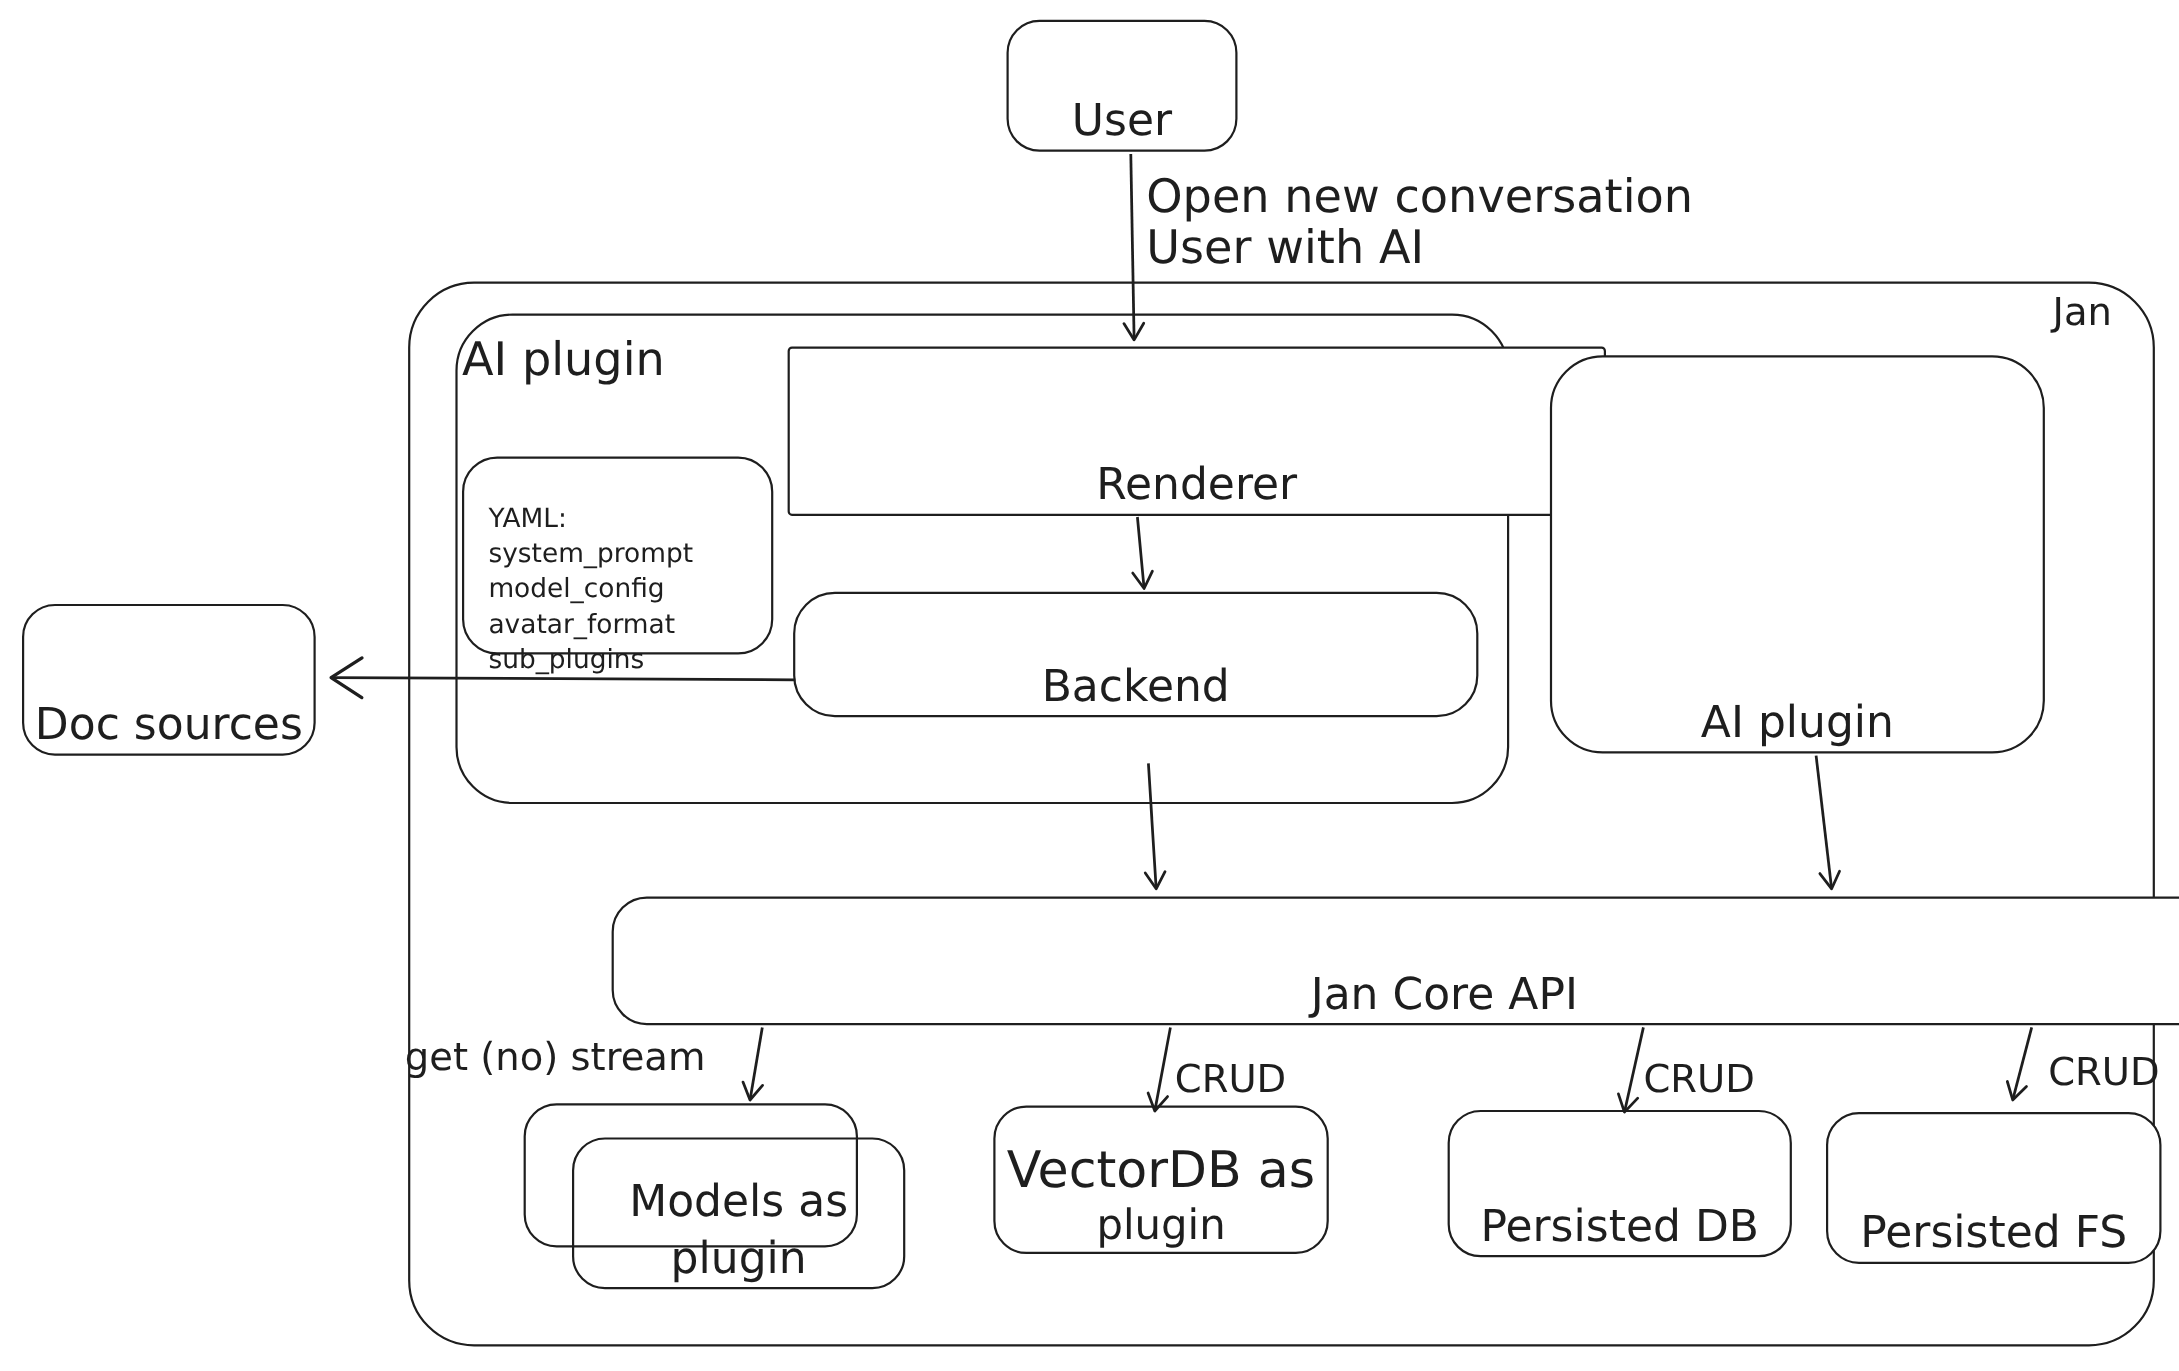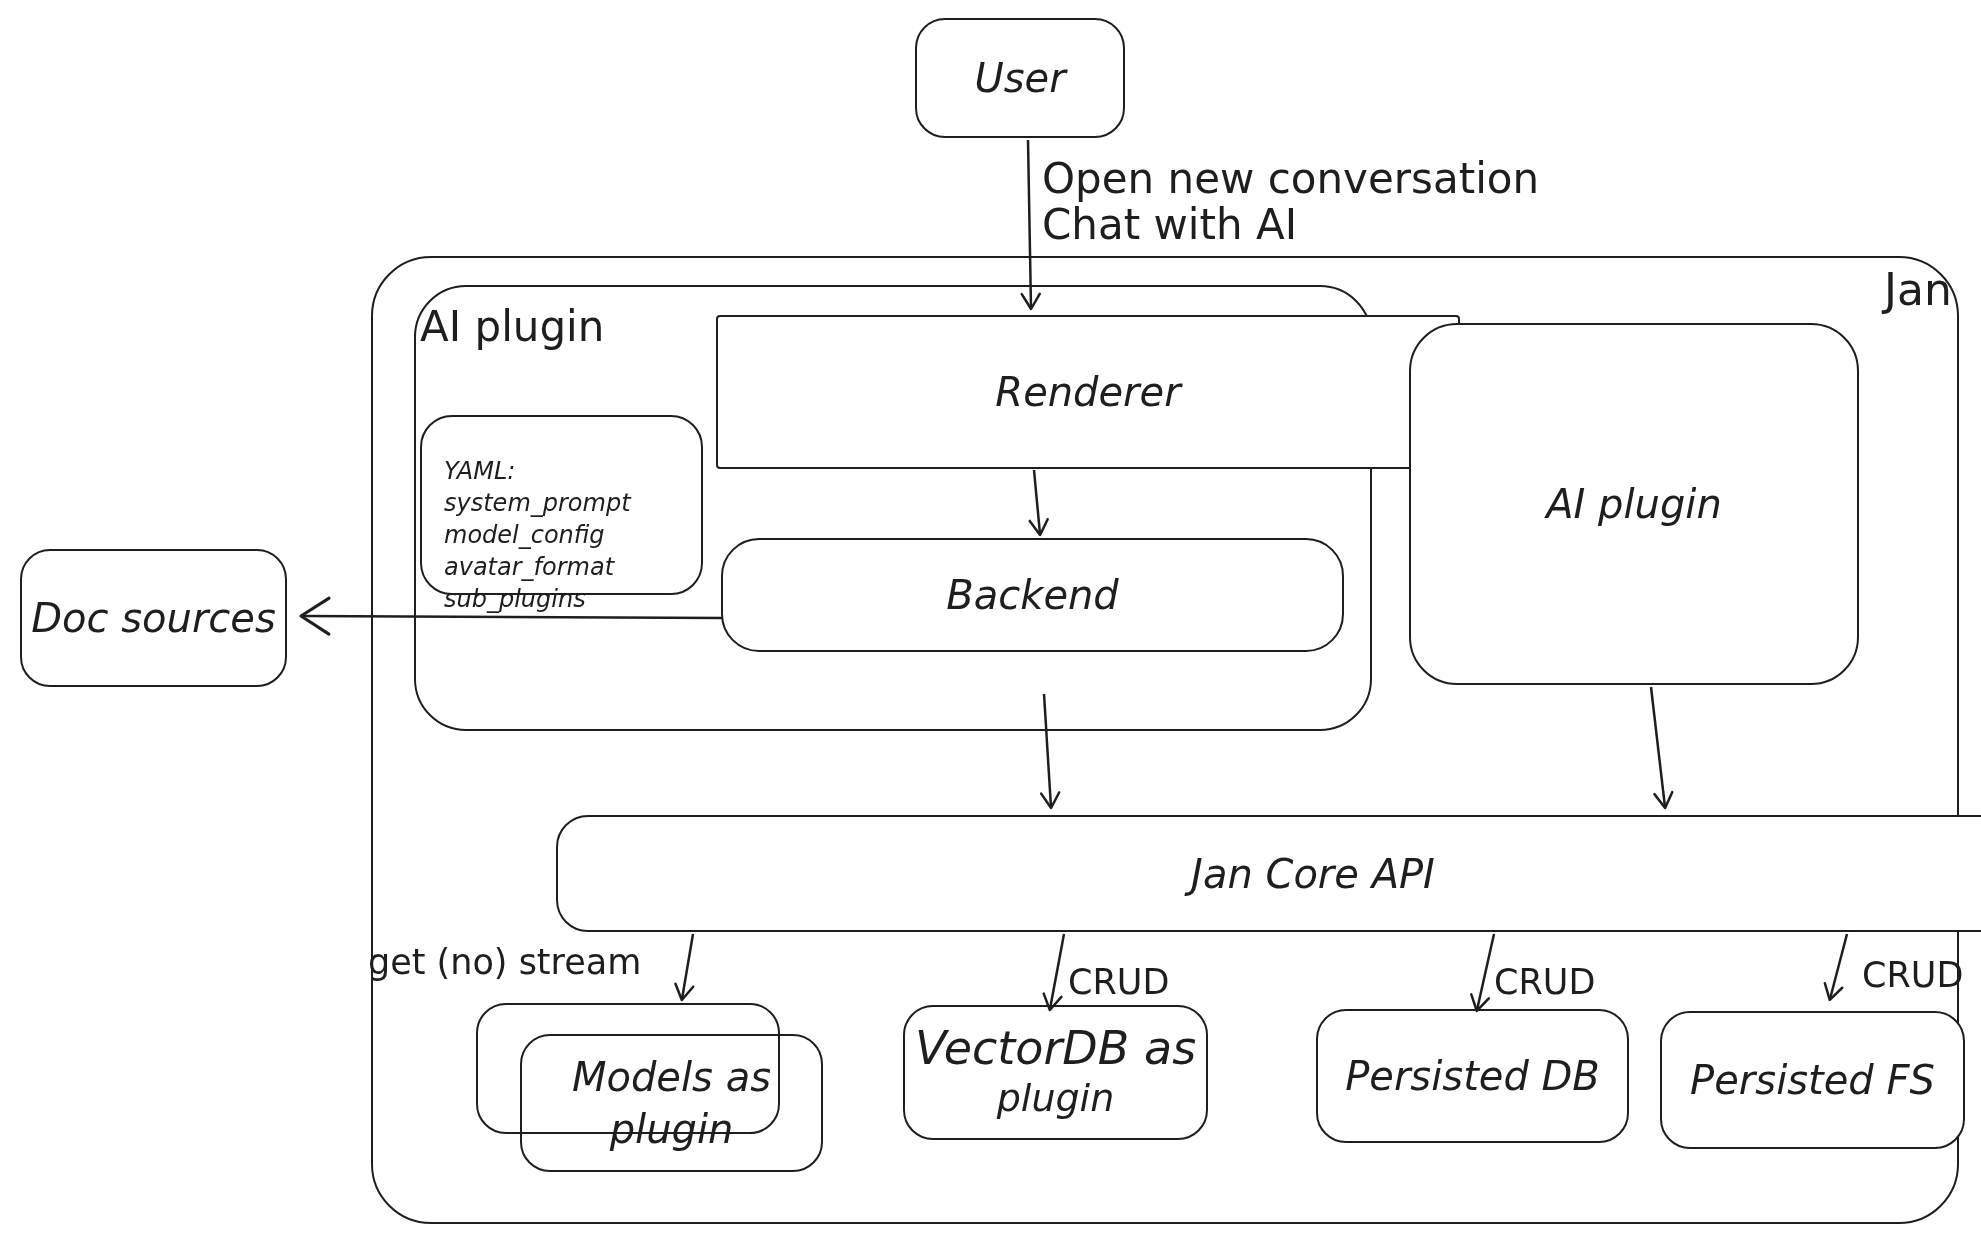--- a/index.html
+++ b/index.html
@@ -3,38 +3,38 @@
 <meta charset="utf-8">
 <style>
   html,body{margin:0;padding:0;background:#ffffff;}
   .canvas{
     position:relative;width:1981px;height:1246px;background:#ffffff;
     font-family:"DejaVu Sans",sans-serif;color:#1e1e1e;overflow:hidden;
   }
   .box{
     position:absolute;border:2.5px solid #1e1e1e;background:#ffffff;
     box-sizing:border-box;display:flex;flex-direction:column;
-    align-items:center;justify-content:center;text-align:center;font-style:italic;
+    align-items:center;justify-content:flex-end;text-align:center;
   }
   .container-box{background:transparent;}
   .box-label{font-size:40px;line-height:52px;white-space:nowrap;}
   .floating-label{position:absolute;white-space:nowrap;}
   .yaml-text{
     position:absolute;left:22px;top:10px;text-align:left;
     font-size:24px;line-height:32px;white-space:nowrap;margin-top:28px;
   }
   .arrows{position:absolute;left:0;top:0;pointer-events:none;}
 </style>
 </head>
 <body>
 
 <div class="canvas">
 
   <div class="box container-box" style="left:371px;top:256px;width:1588px;height:968px;border-radius:60px;"></div>
-  <div class="floating-label" style="left:1866px;top:264px;font-size:44px;margin-left:18px;">Jan</div>
+  <div class="floating-label" style="left:1866px;top:264px;font-size:35px;">Jan</div>
 
   <div class="box container-box" style="left:414px;top:285px;width:958px;height:446px;border-radius:52px;"></div>
   <div class="floating-label" style="left:420px;top:302px;font-size:42px;">AI plugin</div>
 
   <div class="box" style="left:915px;top:18px;width:210px;height:120px;border-radius:30px;">
     <span class="box-label">User</span>
   </div>
 
   <div class="box" style="left:716px;top:315px;width:744px;height:154px;border-radius:4px;">
     <span class="box-label">Renderer</span>
@@ -80,21 +80,21 @@
   <div class="box" style="left:1316px;top:1009px;width:313px;height:134px;border-radius:30px;">
     <span class="box-label">Persisted DB</span>
   </div>
 
   <div class="box" style="left:1660px;top:1011px;width:305px;height:138px;border-radius:30px;">
     <span class="box-label">Persisted FS</span>
   </div>
 
   <div class="floating-label" style="left:1042px;top:156px;font-size:42px;line-height:46px;">
     <div>Open new conversation</div>
-    <div>Chat with AI</div>
+    <div>User with AI</div>
   </div>
   <div class="floating-label" style="left:368px;top:942px;font-size:35px;">get (no) stream</div>
   <div class="floating-label" style="left:1068px;top:962px;font-size:35px;">CRUD</div>
   <div class="floating-label" style="left:1494px;top:962px;font-size:35px;">CRUD</div>
   <div class="floating-label" style="left:1862px;top:955px;font-size:35px;">CRUD</div>
 
   <svg class="arrows" width="1981" height="1246" viewBox="0 0 1981 1246">
     <defs>
       <marker id="ah" markerWidth="34" markerHeight="24" refX="-1" refY="0" orient="auto" markerUnits="userSpaceOnUse" viewBox="-18 -12 20 24">
         <path d="M-15,-9 L0,0 L-15,9" fill="none" stroke="#1e1e1e" stroke-width="2.5" stroke-linecap="round" stroke-linejoin="round"></path>

